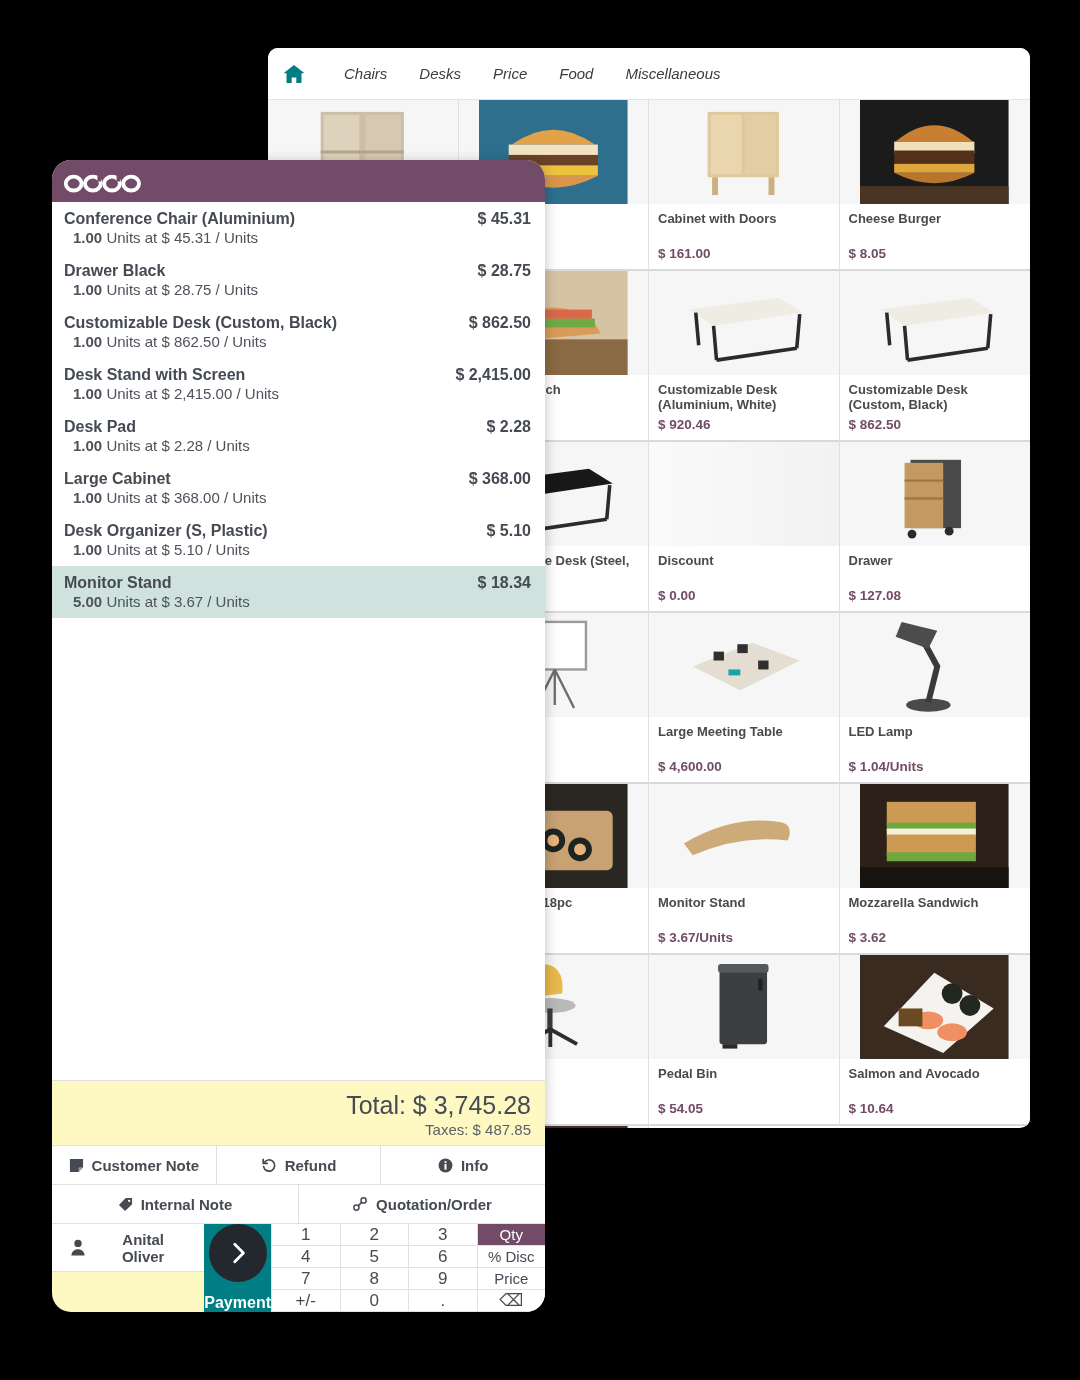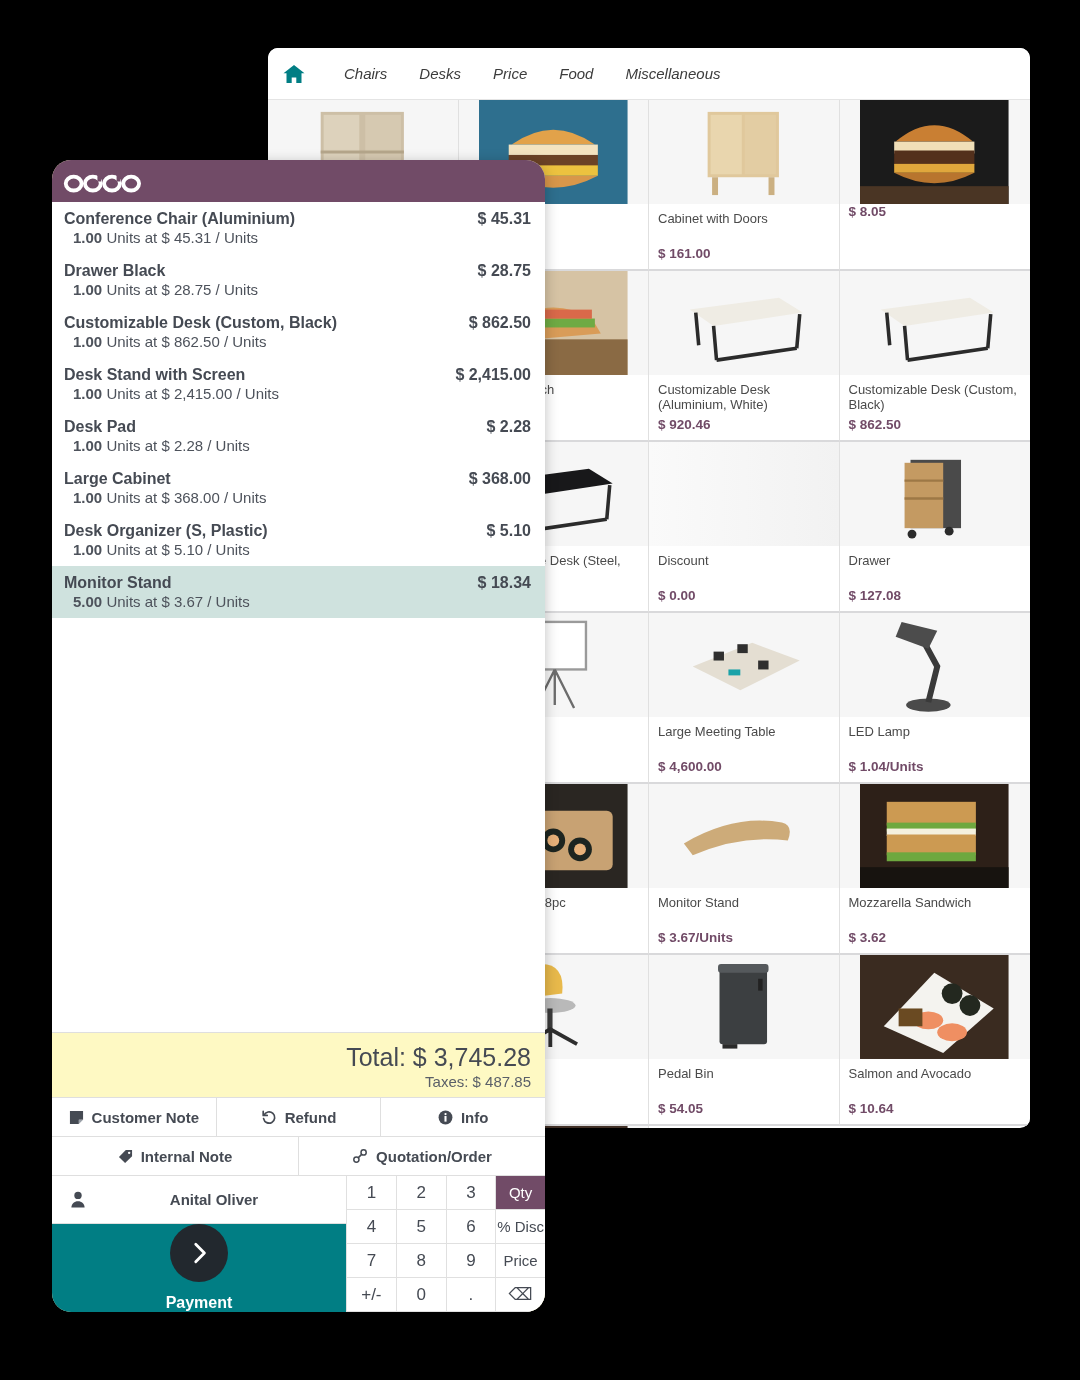--- a/index.html
+++ b/index.html
@@ -46,20 +46,21 @@
     background: #f6f6f6;
     display:flex; align-items:center; justify-content:center;
     overflow:hidden;
   }
   .p-img.blank { background: linear-gradient(90deg,#fafafa,#f2f2f2); }
   .p-img svg, .p-img .ph { max-width: 100%; max-height: 100%; }
   .p-name {
     font-size: 13px; color: #4a4a4a; line-height: 1.18;
     padding: 7px 9px 0 9px;
     flex: 1;
+    font-weight: bold;
   }
   .p-price {
     font-size: 13.5px; color: #714b67; font-weight: 600;
     padding: 0 9px 8px 9px;
   }
 
   
   .order-panel {
     position: absolute; left: 52px; top: 160px;
     width: 493px; height: 1152px;
@@ -101,21 +102,21 @@
   .btn-row { display: flex; border-top: 1px solid #dfdfdf; }
   .pbtn {
     flex: 1; height: 38px; display:flex; align-items:center; justify-content:center;
     gap: 8px; font-size: 15px; font-weight: 600; color: #454a53;
     border-right: 1px solid #dfdfdf; background:#fff;
   }
   .pbtn:last-child { border-right: none; }
   .btn-row.two .pbtn { flex: 1; }
 
   .bottom-area { display: flex; border-top: 1px solid #dfdfdf; }
-  .left-col { width: 294px; display:flex; flex-direction: column; }
+  .left-col { width: 219px; display:flex; flex-direction: row; }
   .cust-btn {
     height: 48px; display:flex; align-items:center; gap: 14px;
     padding-left: 18px; background:#fff; border-bottom: 1px solid #dfdfdf;
     font-size: 15px; font-weight: 700; color: #454a53;
   }
   .cust-name { flex: 1; text-align: center; padding-right: 18px; }
   .pay-btn {
     flex: 1; background: #017e84; display:flex; flex-direction: column;
     align-items:center; justify-content:center; gap: 12px;
   }
@@ -199,20 +200,21 @@
             <svg viewBox="0 0 100 70">
               <rect width="100" height="70" fill="#1b1b1b"></rect>
               <path d="M24 28 q26 -22 52 0z" fill="#c97f33"></path>
               <rect x="23" y="28" width="54" height="8" fill="#f0dfb8"></rect>
               <rect x="23" y="34" width="54" height="10" fill="#53301c"></rect>
               <rect x="23" y="43" width="54" height="6" fill="#e0a73c"></rect>
               <path d="M23 49 q27 14 54 0z" fill="#b8752e"></path>
               <rect x="0" y="58" width="100" height="12" fill="#4a3524"></rect>
             </svg>
           </div>
+          <div class="p-name">Cheese Burger</div>
           <div class="p-price">$ 8.05</div>
         </div>
         <div class="p-card">
           <div class="p-img">
             <svg viewBox="0 0 100 70">
               <polygon points="16,52 78,16 86,32 26,60" fill="#f0cf8e" stroke="#d8ae5f" stroke-width="2"></polygon>
               <polygon points="22,50 74,22 78,29 28,54" fill="#7dc25a"></polygon>
               <polygon points="24,46 72,20 75,25 27,50" fill="#e9a43c"></polygon>
               <line x1="66" y1="8" x2="70" y2="24" stroke="#8a8a8a" stroke-width="1.6"></line>
               <circle cx="65" cy="7" r="3" fill="none" stroke="#8a8a8a" stroke-width="1.6"></circle>

